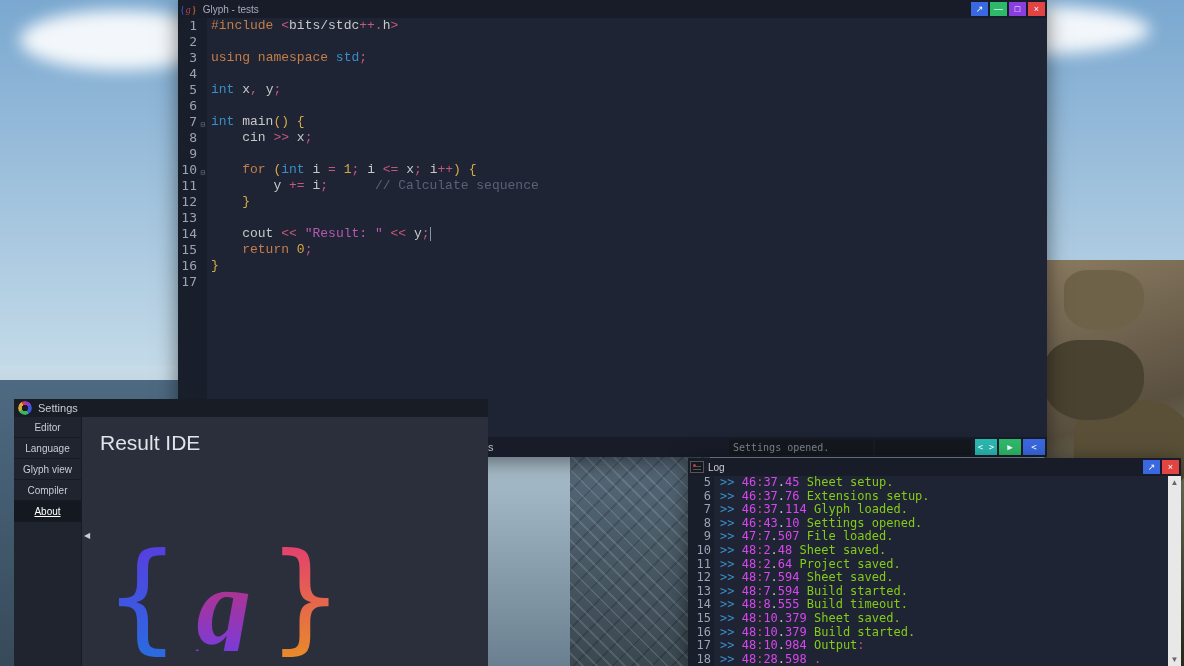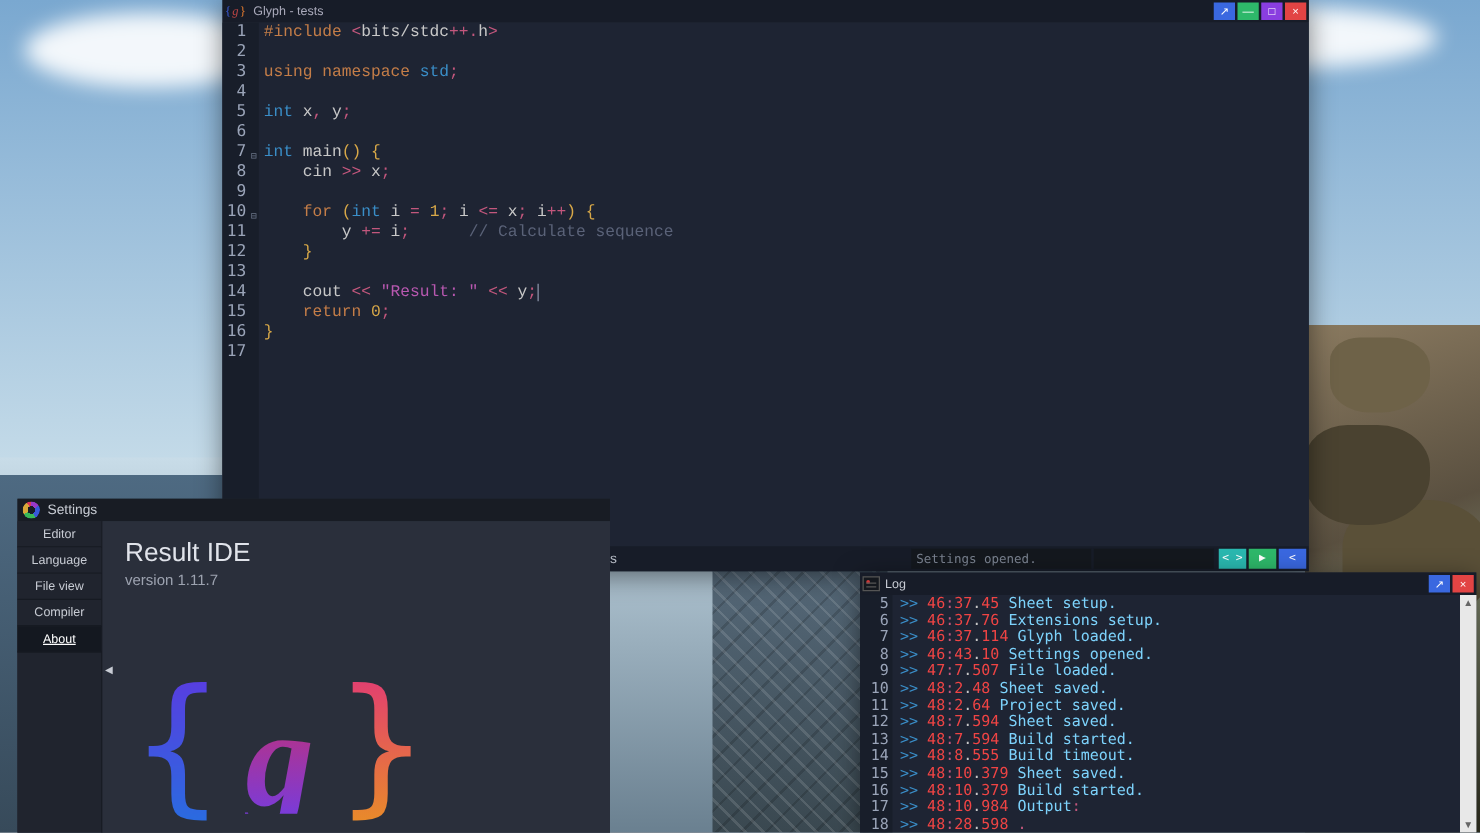--- a/index.html
+++ b/index.html
@@ -221,24 +221,24 @@
   font-size:12px;
   line-height:13.6px;
   background:#1e2433;
 }
 .log-gutter {
   width:26px; background:#181e2a; color:#9aa4b8;
   text-align:right; padding-right:3px;
 }
 .log-lines { flex:1; padding-left:6px; color:#c8c8c8; white-space:pre; overflow:hidden; }
 .lt-arrow { color:#3a8ec8; }
-.lt-num { color:#ef4444; }
+.lt-num { color:#d946ef; }
 .lt-colon { color:#c3577d; }
 .lt-dot { color:#c8c8c8; }
-.lt-msg { color:#7dd3fc; }
+.lt-msg { color:#84cc16; }
 .log-scrollbar {
   position:absolute; right:0; top:18px; bottom:0; width:13px;
   background:#e8e8e8;
 }
 .log-scroll-track { position:absolute; inset:13px 0; background:#e8e8e8; }
 .log-scroll-btn {
   position:absolute; left:0; right:0; height:13px;
   background:#e8e8e8; color:#666;
   display:flex; align-items:center; justify-content:center;
   font-size:8px; cursor:pointer;
@@ -332,27 +332,26 @@
 
 <div class="settings-window">
   <div class="settings-titlebar">
     <span class="gear-icon"></span>
     <span class="settings-title">Settings</span>
   </div>
   <div class="settings-body">
     <div class="settings-sidebar" id="settings-sidebar">
         <div class="settings-tab">Editor</div>
         <div class="settings-tab">Language</div>
-        <div class="settings-tab">File view</div>
+        <div class="settings-tab">Glyph view</div>
         <div class="settings-tab">Compiler</div>
         <div class="settings-tab active">About</div>
       </div>
     <div class="settings-content">
       <div class="app-title-h">Result IDE</div>
-      <div class="app-version">version 1.11.7</div>
       <div class="logo-big">
         <span class="logo-brace-l">{</span>
         <span class="logo-g">g</span>
         <span class="logo-brace-r">}</span>
       </div>
     </div>
     <span class="settings-arrow">◀</span>
   </div>
 </div>
 

